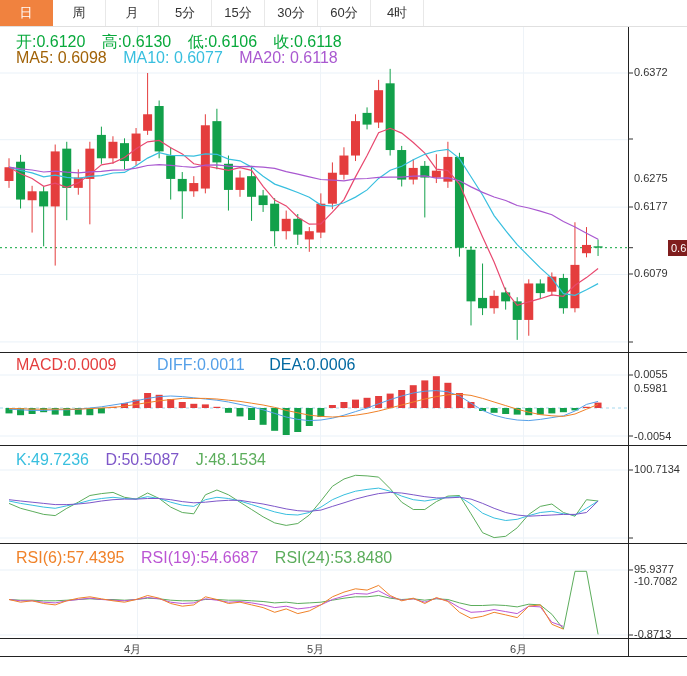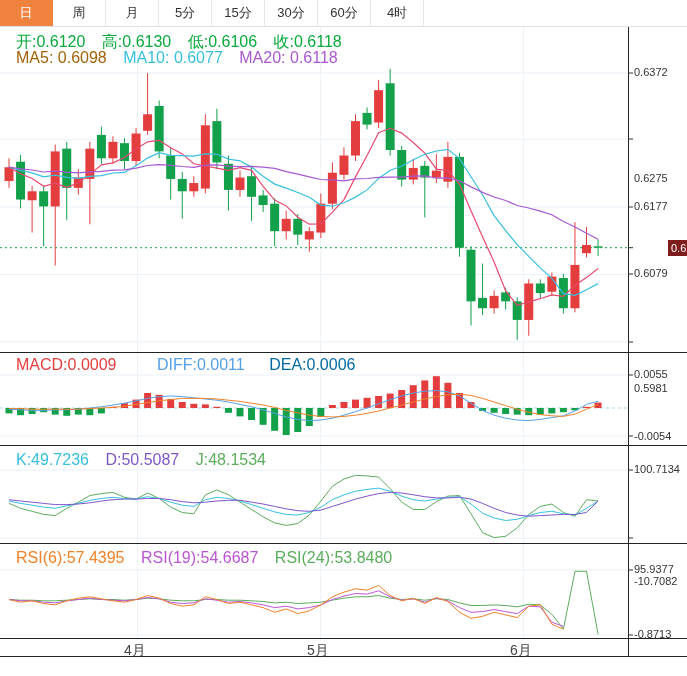--- a/index.html
+++ b/index.html
@@ -10,21 +10,21 @@
   .tab.active{background:#f0823f;color:#fff;border-color:#f0823f;}
   #cv{position:absolute;top:0;left:0;z-index:1;}
   .ovl{position:absolute;z-index:2;white-space:nowrap;}
   .inforow{font-size:16px;left:16px;}
   .inforow span{margin-right:12px;}
   .g{color:#09a93c;} .ma5{color:#a16207;} .ma10{color:#38bfdf;} .ma20{color:#a958d0;}
   .macdl{color:#e43d3d;} .diffl{color:#55a0e8;padding-left:24px;} .deal{color:#0369a1;margin-left:8px;}
   .kl{color:#38bfdf;} .dl{color:#7e57c9;} .jl{color:#5cad5c;}
   .r6{color:#f08229;} .r12{color:#bb55d4;} .r24{color:#5cad5c;}
   .axlbl{left:634px;font-size:11px;color:#333;}
-  .month{font-size:14px;color:#444;top:642px;}
+  .month{font-size:11px;color:#444;top:642px;}
   .pricetag{left:629px;top:240px;width:53px;height:16px;background:#7f1d1d;color:#fff;font-size:11px;line-height:16px;padding-left:3px;margin-left:39px;}
 </style>
 </head>
 <body>
 
 <div class="app">
 
   <div class="tabbar">
     <div class="tab active">日</div>
     <div class="tab">周</div>

